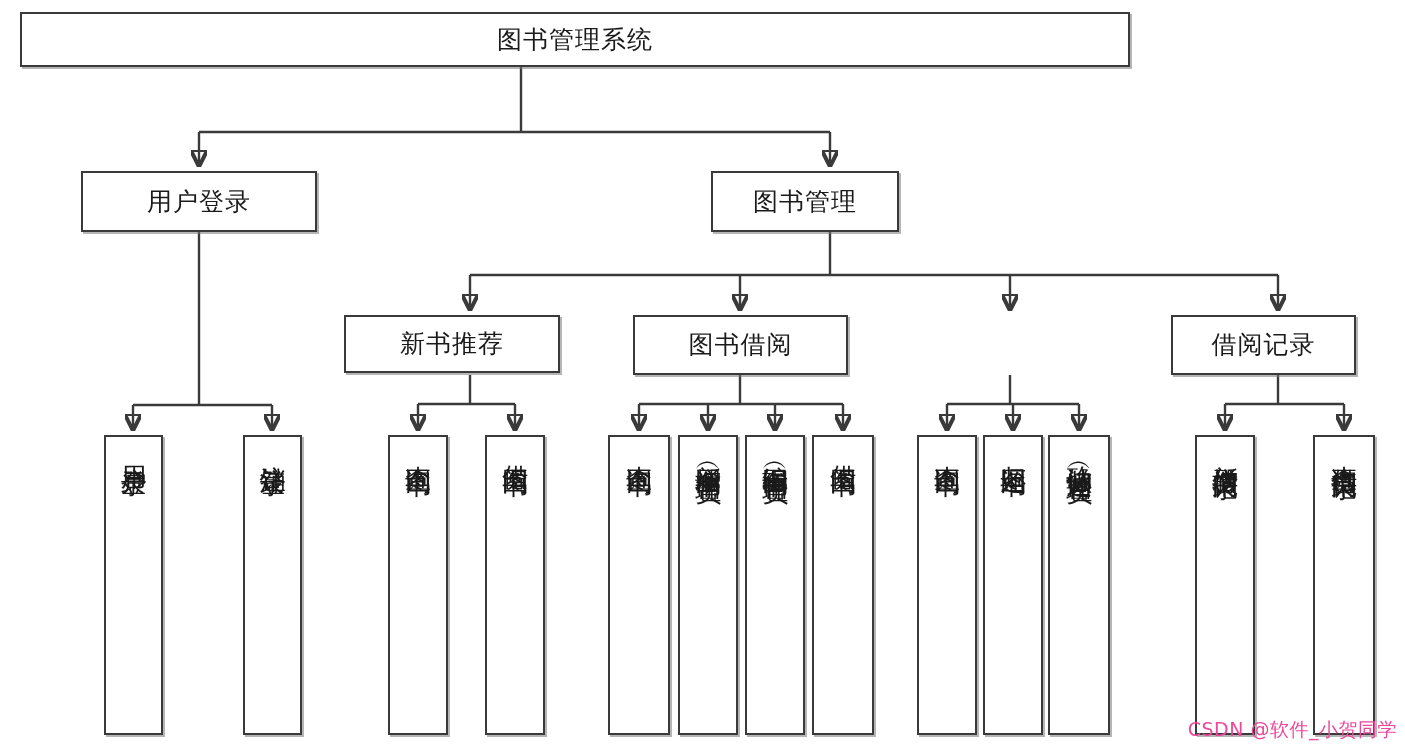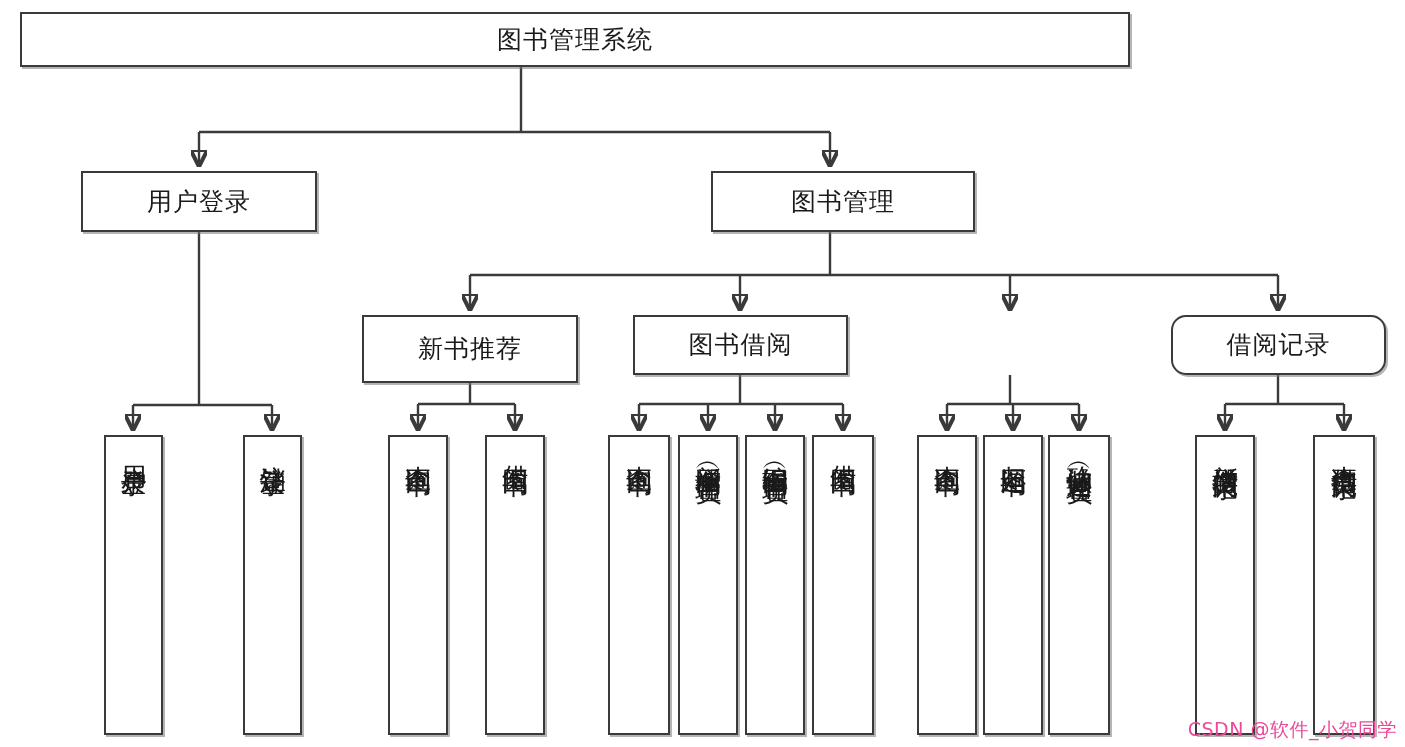--- a/index.html
+++ b/index.html
@@ -155,31 +155,31 @@
     </g>
   </svg>
 
   <div class="node root horiz shadowed" style="left:20px; top:12px; width:1110px; height:55px;">
     <span class="label">图书管理系统</span>
   </div>
 
   <div class="node horiz shadowed" style="left:81px; top:171px; width:236px; height:61px;">
     <span class="label">用户登录</span>
   </div>
-  <div class="node horiz shadowed" style="left:711px; top:171px; width:264px; height:61px;">
+  <div class="node horiz shadowed" style="left:711px; top:171px; width:188px; height:61px;">
     <span class="label">图书管理</span>
   </div>
 
-  <div class="node horiz shadowed" style="left:362px; top:315px; width:216px; height:68px;align-items:center;">
+  <div class="node horiz shadowed" style="left:344px; top:315px; width:216px; height:58px;align-items:center;">
     <span class="label">新书推荐</span>
   </div>
   <div class="node horiz shadowed" style="left:633px; top:315px; width:215px; height:60px;">
     <span class="label">图书借阅</span>
   </div>
-  <div class="node horiz shadowed" style="left:1171px; top:315px; width:215px; height:60px;border-radius:15px;">
+  <div class="node horiz shadowed" style="left:1171px; top:315px; width:185px; height:60px;">
     <span class="label">借阅记录</span>
   </div>
 
   <div class="node vert shadowed" style="left:104px; top:435px; width:59px; height:300px;">
     <span class="label">用户登录</span>
   </div>
   <div class="node vert shadowed" style="left:243px; top:435px; width:59px; height:300px;">
     <span class="label">注销登录</span>
   </div>
 

